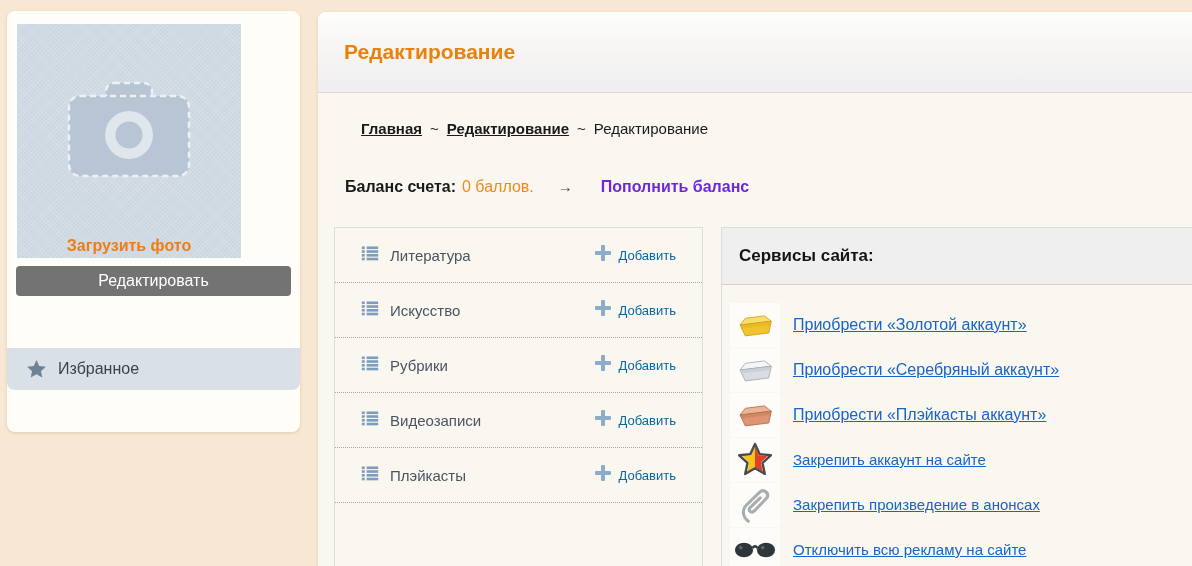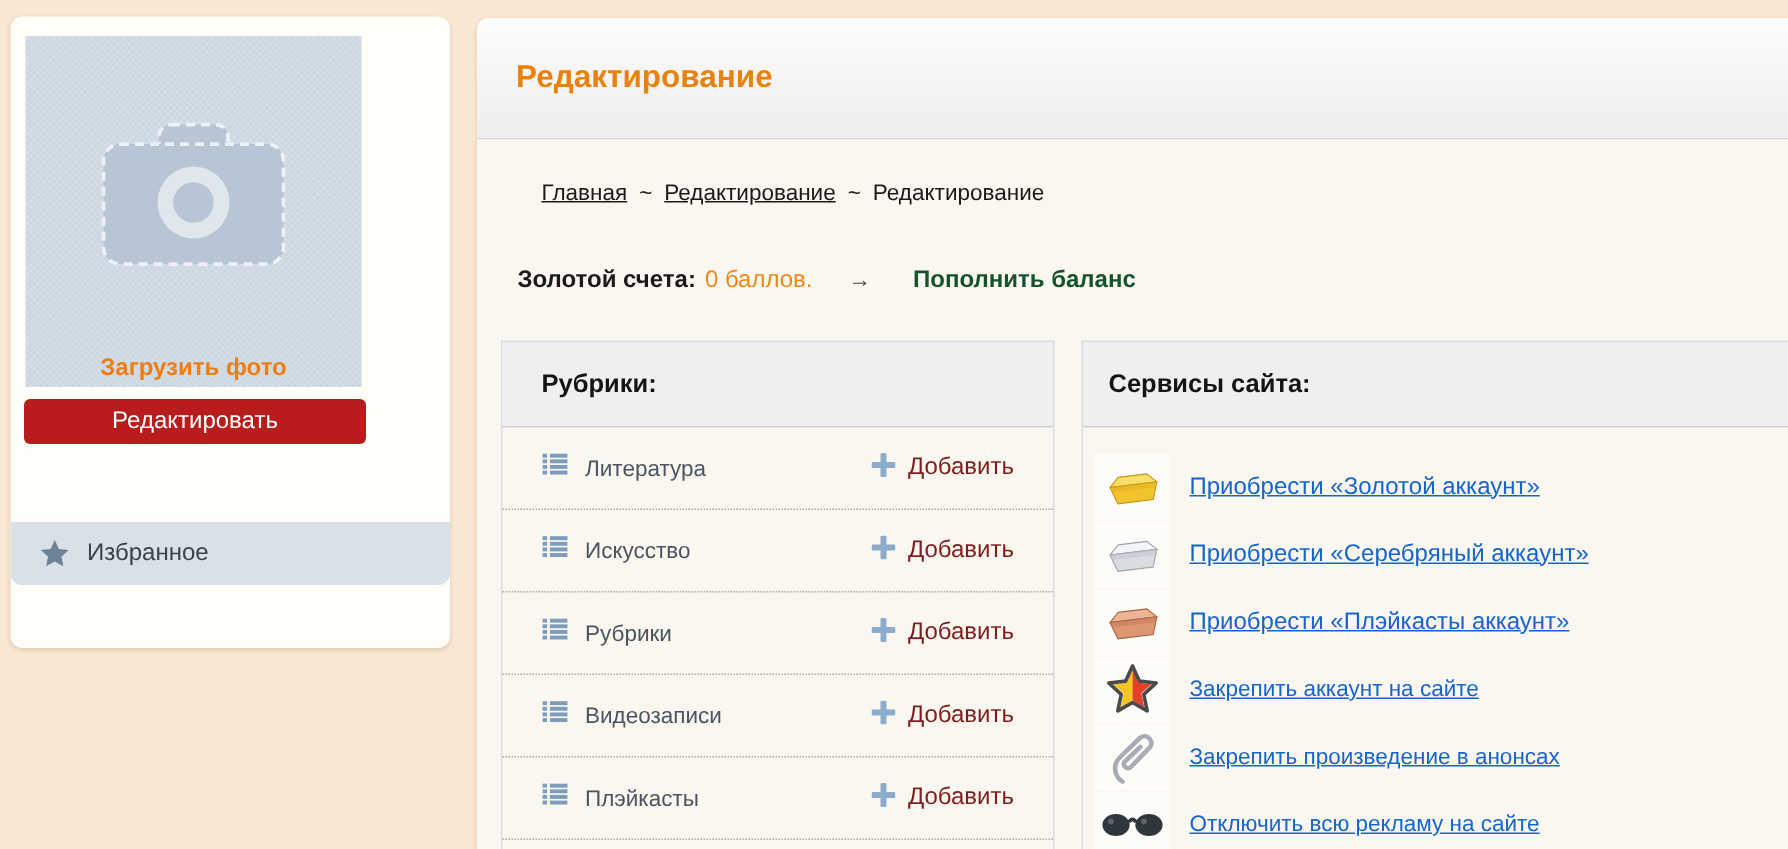--- a/index.html
+++ b/index.html
@@ -10,22 +10,22 @@
   
   .sidebar-card { position:absolute; left:7px; top:11px; width:293px; height:421px;
     background:#fffdf8; border-radius:8px; box-shadow:0 1px 3px rgba(160,120,80,.25); }
   .photo-box { position:absolute; left:10px; top:13px; width:224px; height:234px;
     background-color:#ccd7e1;
     background-image:repeating-linear-gradient(45deg, rgba(255,255,255,.12) 0 1px, transparent 1px 3px),
                      repeating-linear-gradient(-45deg, rgba(255,255,255,.12) 0 1px, transparent 1px 3px); }
   .camera-wrap { position:absolute; left:50%; top:56px; transform:translateX(-50%); width:126px; height:100px; }
   .upload-label { position:absolute; left:0; right:0; bottom:3px; text-align:center;
     color:#ed7d14; font-size:16px; font-weight:bold; cursor:pointer; }
-  .edit-btn { position:absolute; left:9px; top:255px; width:228px; height:30px;
-    background:#b91c1c; border:none; border-radius:4px; color:#ffffff; font-size:16px;
+  .edit-btn { position:absolute; left:9px; top:255px; width:275px; height:30px;
+    background:#737373; border:none; border-radius:4px; color:#ffffff; font-size:16px;
     font-family:inherit; cursor:pointer; }
   .side-menu { position:absolute; left:0; top:337px; width:293px; border-radius:0 0 8px 8px; overflow:hidden; }
   .menu-item { height:42px; background:#d9e0e8; display:flex; align-items:center;
     padding-left:19px; cursor:pointer; }
   .menu-item + .menu-item { border-top:2px solid #fffdf8; }
   .menu-ic { width:20px; height:20px; display:inline-flex; align-items:center; justify-content:center; color:#6e8296; }
   .menu-ic svg { width:19px; height:18px; }
   .menu-label { margin-left:12px; font-size:16px; color:#3b4249; }
 
   
@@ -33,45 +33,45 @@
     background:#faf7f1; border-radius:8px 8px 0 0; box-shadow:0 1px 3px rgba(160,120,80,.25); }
   .main-header { height:81px; border-radius:8px 8px 0 0;
     background:linear-gradient(180deg,#fdfdfc 0%,#f6f4f2 55%,#efeef0 100%);
     border-bottom:1px solid #d9d7d3; display:flex; align-items:center; }
   .page-title { margin-left:26px; font-size:21px; font-weight:bold; color:#e8820c; }
 
   .breadcrumb { position:absolute; left:27px; top:108px; font-size:15px; color:#1a1a1a; display:flex; align-items:baseline; }
   .crumb { display:inline-flex; align-items:baseline; }
   .crumb-sep { margin:0 8px; color:#1a1a1a; }
   .crumb-link { color:#1a1a1a; }
-  .crumb-link.is-link { text-decoration:underline; cursor:pointer; }
+  .crumb-link.is-link { text-decoration:underline; cursor:pointer;font-weight:bold; }
 
   .balance-row { position:absolute; left:27px; top:166px; display:flex; align-items:baseline; font-size:16px; }
   .balance-label { font-weight:bold; color:#1a1a1a; }
   .balance-value { margin-left:6px; color:#ee8a1a; }
   .balance-arrow { margin-left:24px; color:#444444; font-size:15px; }
-  .topup-link { margin-left:28px; color:#14532d; font-weight:bold; cursor:pointer; text-decoration:none; }
+  .topup-link { margin-left:28px; color:#6d28d9; font-weight:bold; cursor:pointer; text-decoration:none; }
 
   .panels { position:absolute; left:16px; right:0; top:215px; bottom:-10px; display:flex; gap:18px; }
   .panel { border:1px solid #d9dde0; border-bottom:none; }
   .panel-head { height:57px; background:#f0eff0; border-bottom:1px solid #d2d1ce;
     display:flex; align-items:center; font-size:17px; font-weight:bold; color:#141414; }
   .rubrics-panel { width:369px; flex:none; }
   .rubrics-panel .panel-head { padding-left:26px; }
   .services-panel { flex:1; }
   .services-panel .panel-head { padding-left:17px; }
 
   .rub-row { height:55px; display:flex; align-items:center; justify-content:space-between;
     padding:0 26px; border-bottom:1px dotted #a9a9a9; }
   .rub-left { display:flex; align-items:center; cursor:pointer;justify-content:flex-end; }
   .rub-left svg { width:18px; height:15px; }
   .rub-label { margin-left:11px; font-size:15px; color:#4a5560; }
   .rub-add { display:flex; align-items:center; cursor:pointer; }
   .rub-add svg { width:16px; height:16px; }
-  .add-label { margin-left:8px; font-size:16px; color:#7f1d1d; }
+  .add-label { margin-left:8px; font-size:13px; color:#0369a1; }
 
   .svc-list { padding-top:17px; }
   .svc-row { height:45px; display:flex; align-items:center; }
   .svc-icon-box { width:50px; height:44px; margin-left:8px; background:#fdfcf9;
     display:inline-flex; align-items:center; justify-content:center; }
   .svc-icon-box svg { width:42px; height:38px; }
   .svc-link { margin-left:13px; font-size:15px; color:#1565cb; text-decoration:underline; cursor:pointer; }
   .svc-link.bold { font-size:16px; font-weight:normal; }
 
   .hidden-defs { position:absolute; width:0; height:0; overflow:hidden; }
@@ -197,30 +197,29 @@
           <a class="crumb-link is-link">Редактирование</a>
         </span>
 
         <span class="crumb">
           <span class="crumb-sep">~</span>
           <a class="crumb-link">Редактирование</a>
         </span>
       </div>
 
     <div class="balance-row">
-      <span class="balance-label">Золотой счета:</span>
+      <span class="balance-label">Баланс счета:</span>
       <span class="balance-value">0 баллов.</span>
       <span class="balance-arrow">→</span>
       <a class="topup-link">Пополнить баланс</a>
     </div>
 
     <div class="panels">
 
       <div class="panel rubrics-panel">
-        <div class="panel-head">Рубрики:</div>
         <div class="rub-list">
 
             <div class="rub-row">
               <div class="rub-left">
                 <span>
                   <svg viewBox="0 0 18 16">
                     <use href="#sym-list-icon"></use>
                   </svg>
                 </span>
                 <span class="rub-label">Литература</span>

